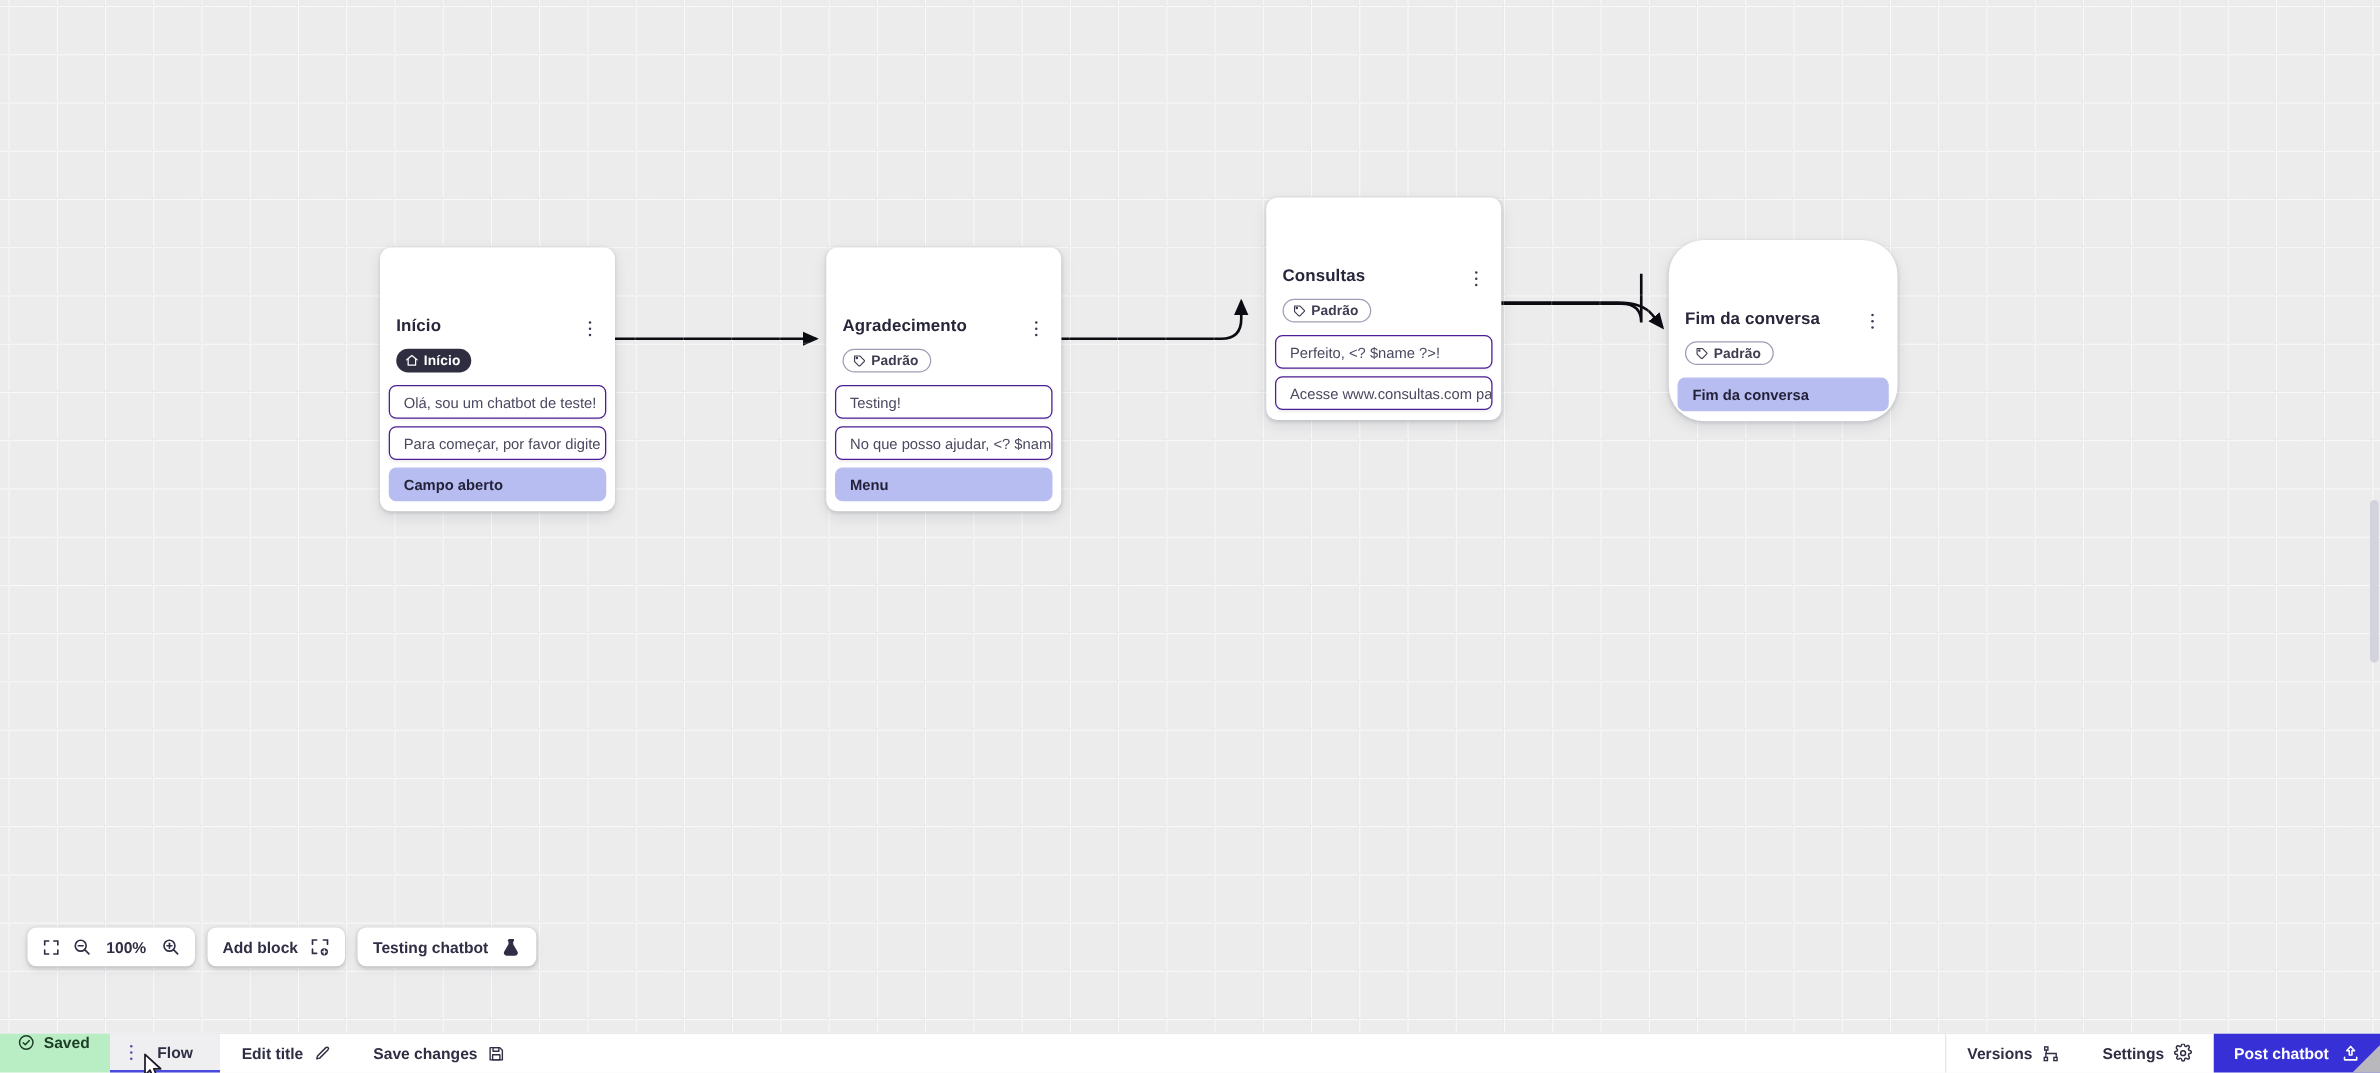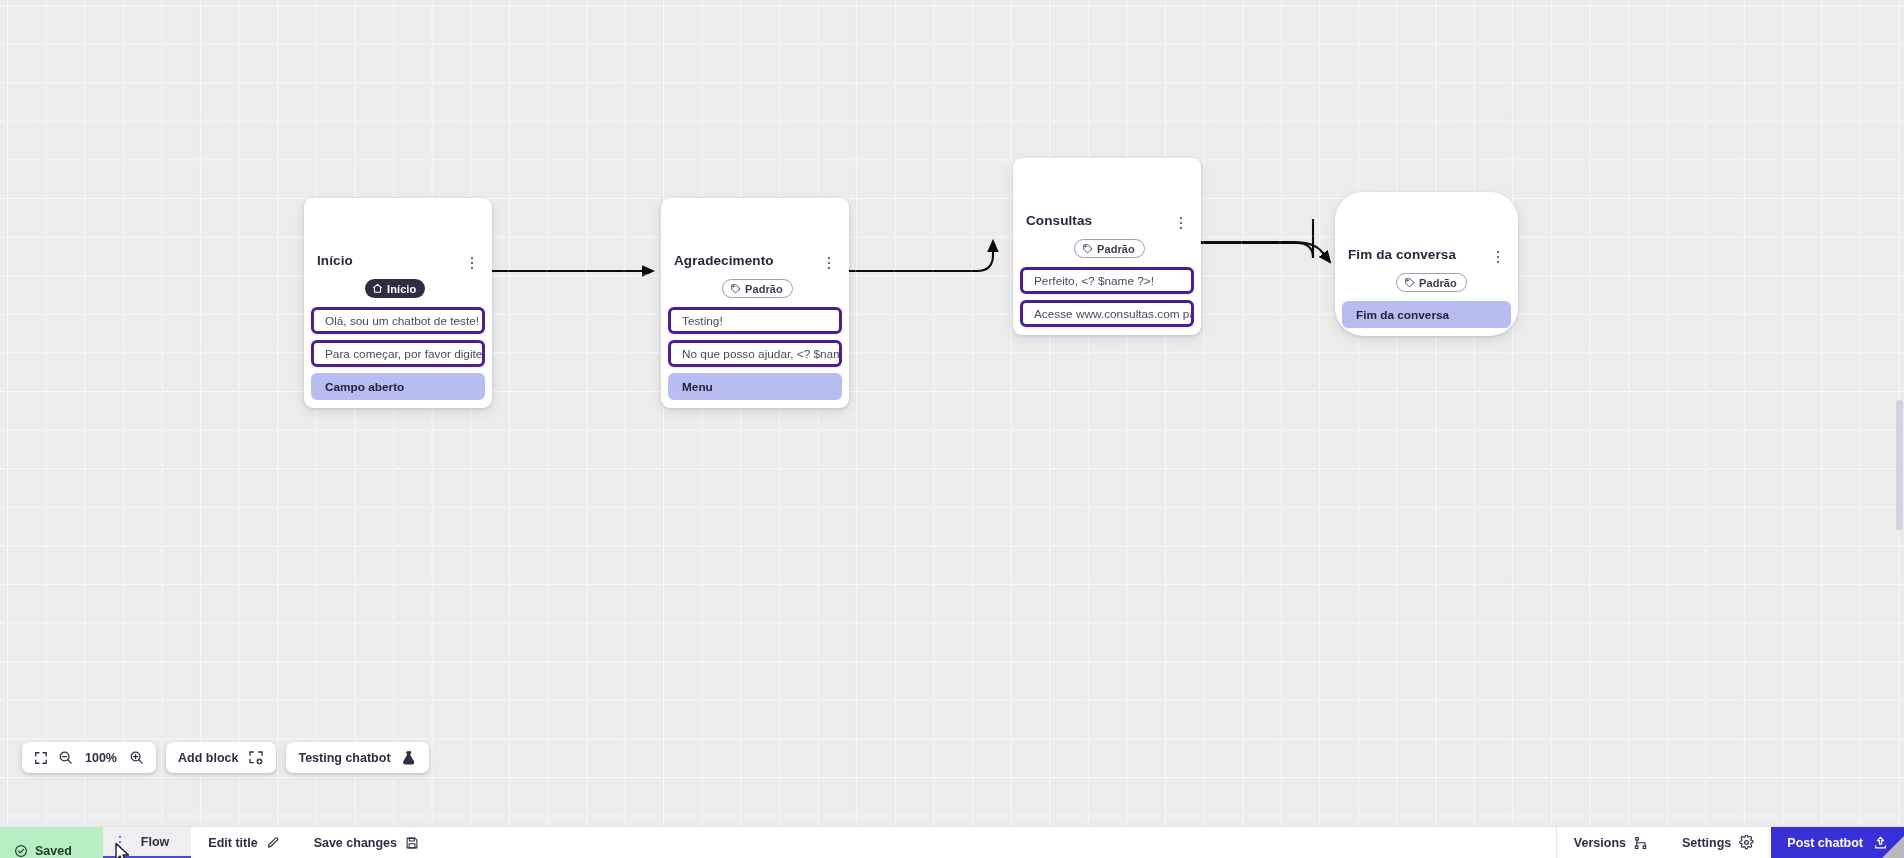--- a/index.html
+++ b/index.html
@@ -66,21 +66,21 @@
     width: 16px; height: 18px;
     display: flex; flex-direction: column;
     align-items: center; justify-content: center;
     gap: 2.5px;
     cursor: pointer;
     margin-top: 1px;
     flex: 0 0 auto;
   }
   .kebab i { display:block; width: 2.6px; height: 2.6px; border-radius:50%; background:#3a394f; }
 
-  .tag-row { padding: 7px 13px 9px 13px; margin-left: 48px; }
+  .tag-row { padding: 7px 13px 9px 13px; }
   .tag {
     display: inline-flex;
     align-items: center;
     gap: 4px;
     height: 19px;
     padding: 0 9px 0 7px;
     border-radius: 10px;
     font-size: 11px;
     font-weight: 700;
     letter-spacing: 0.1px;
@@ -93,21 +93,21 @@
   .rows { padding: 0 7px; display:flex; flex-direction:column; gap:6px; }
   .row {
     height: 27px;
     border-radius: 6px;
     display: flex;
     align-items: center;
     padding: 0 11px;
     font-size: 11.8px;
     color: #4a4960;
     background: #ffffff;
-    border: 3px solid #4c1d95;
+    border: 1px solid #4c1d95;
     box-shadow: 0 1px 2px rgba(16,18,35,0.07);
     white-space: nowrap;
     overflow: hidden;
   }
   .row.accent {
     background: #b7bdf0;
     border-color: #b7bdf0;
     color: #23223a;
     font-weight: 700;
     box-shadow:none;
@@ -162,25 +162,25 @@
     position: absolute;
     left:0; bottom:0;
     width:1904px; height:32px;
     background:#ffffff;
     border-top:1px solid #e3e3e8;
     display:flex; align-items:stretch;
     z-index: 30;
     font-size:12.5px;
   }
   .saved-chip {
-    display:flex; align-items:flex-end; gap:7px;
+    display:flex; align-items:flex-start; gap:7px;
     background:#b9eec4;
     color:#1d3d26;
     font-weight:700;
-    padding: 0 31px 0 14px;
+    padding: 0 16px 0 14px;
     height:100%;
   }
   .bb-item {
     display:flex; align-items:center; gap:8px;
     padding: 0 17px;
     color:#2f2e44;
     font-weight:700;
     cursor:pointer;
     height:100%;
   }

